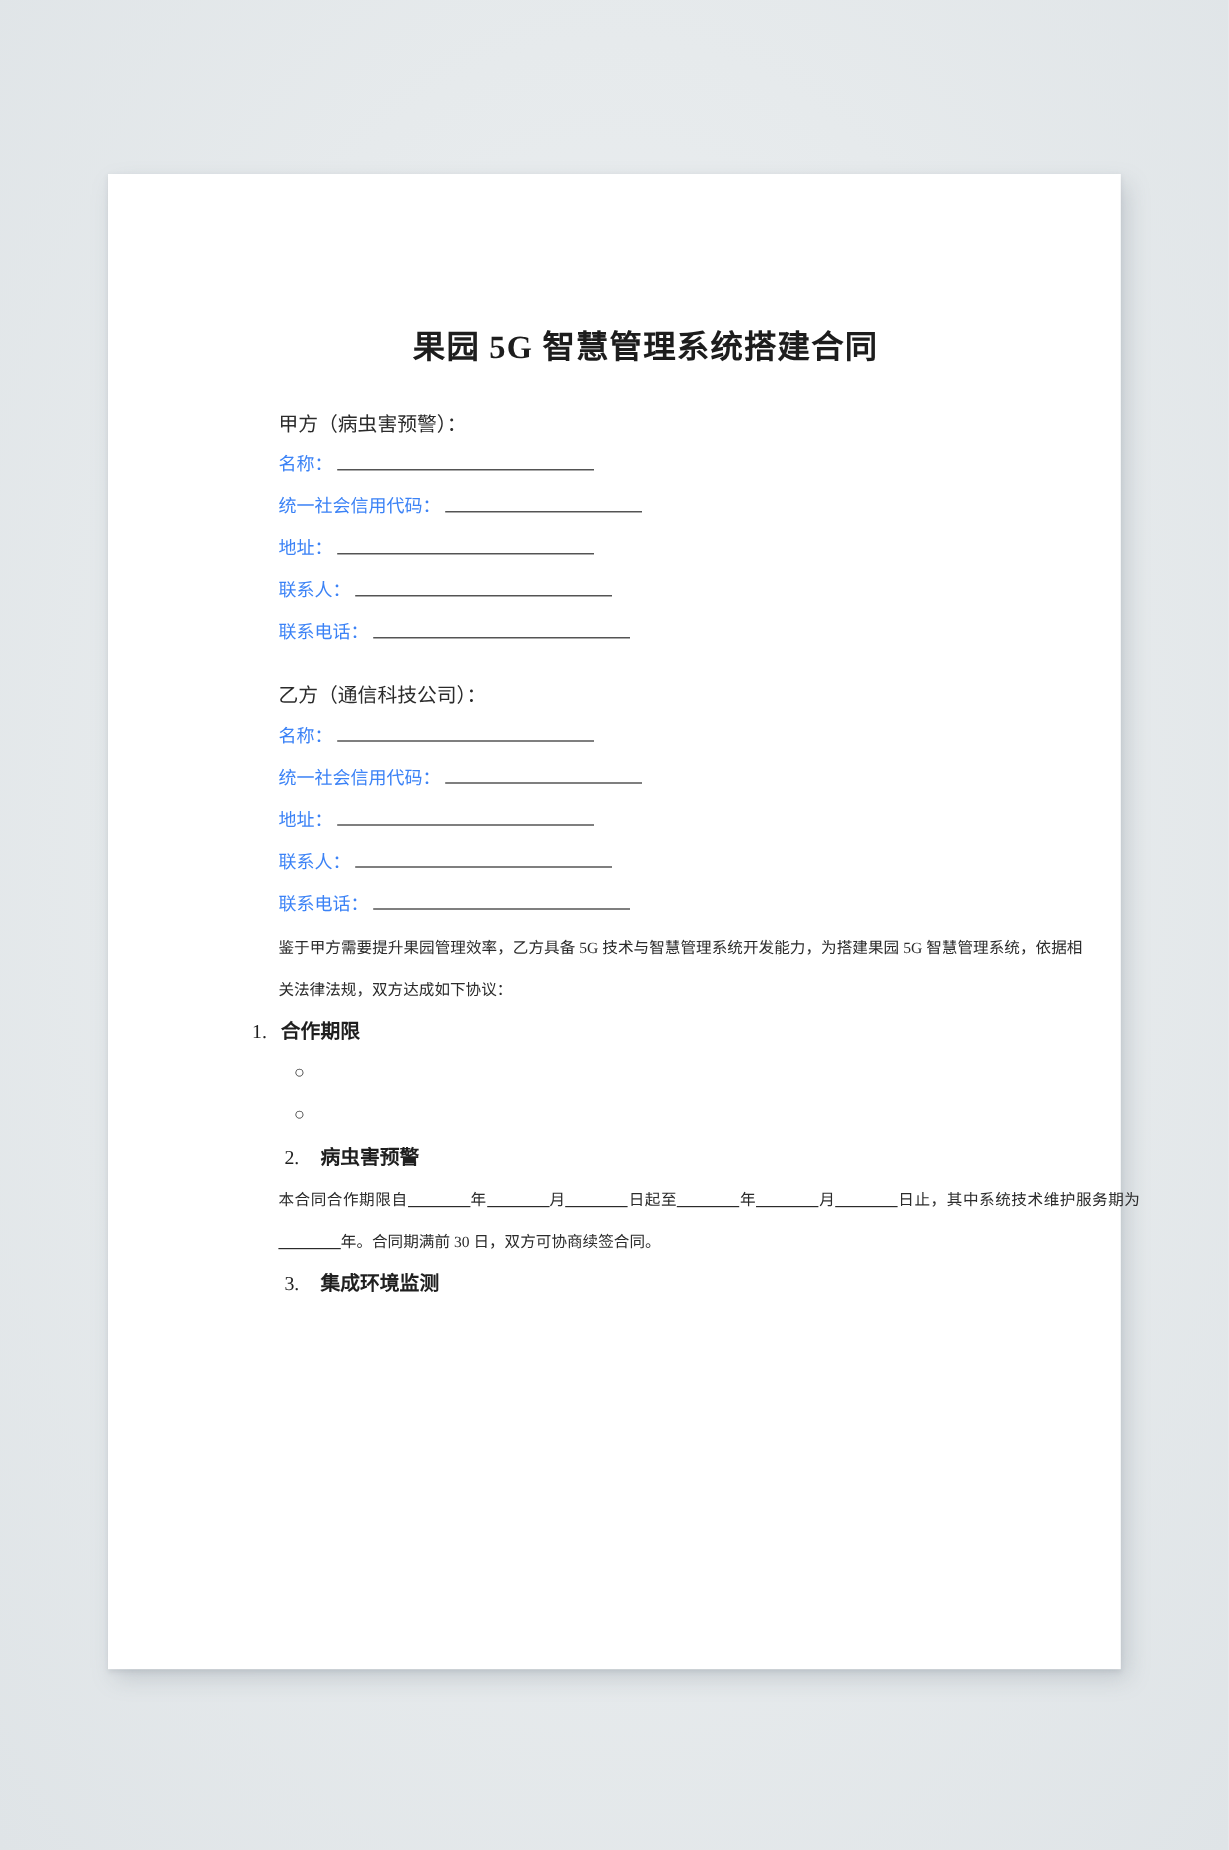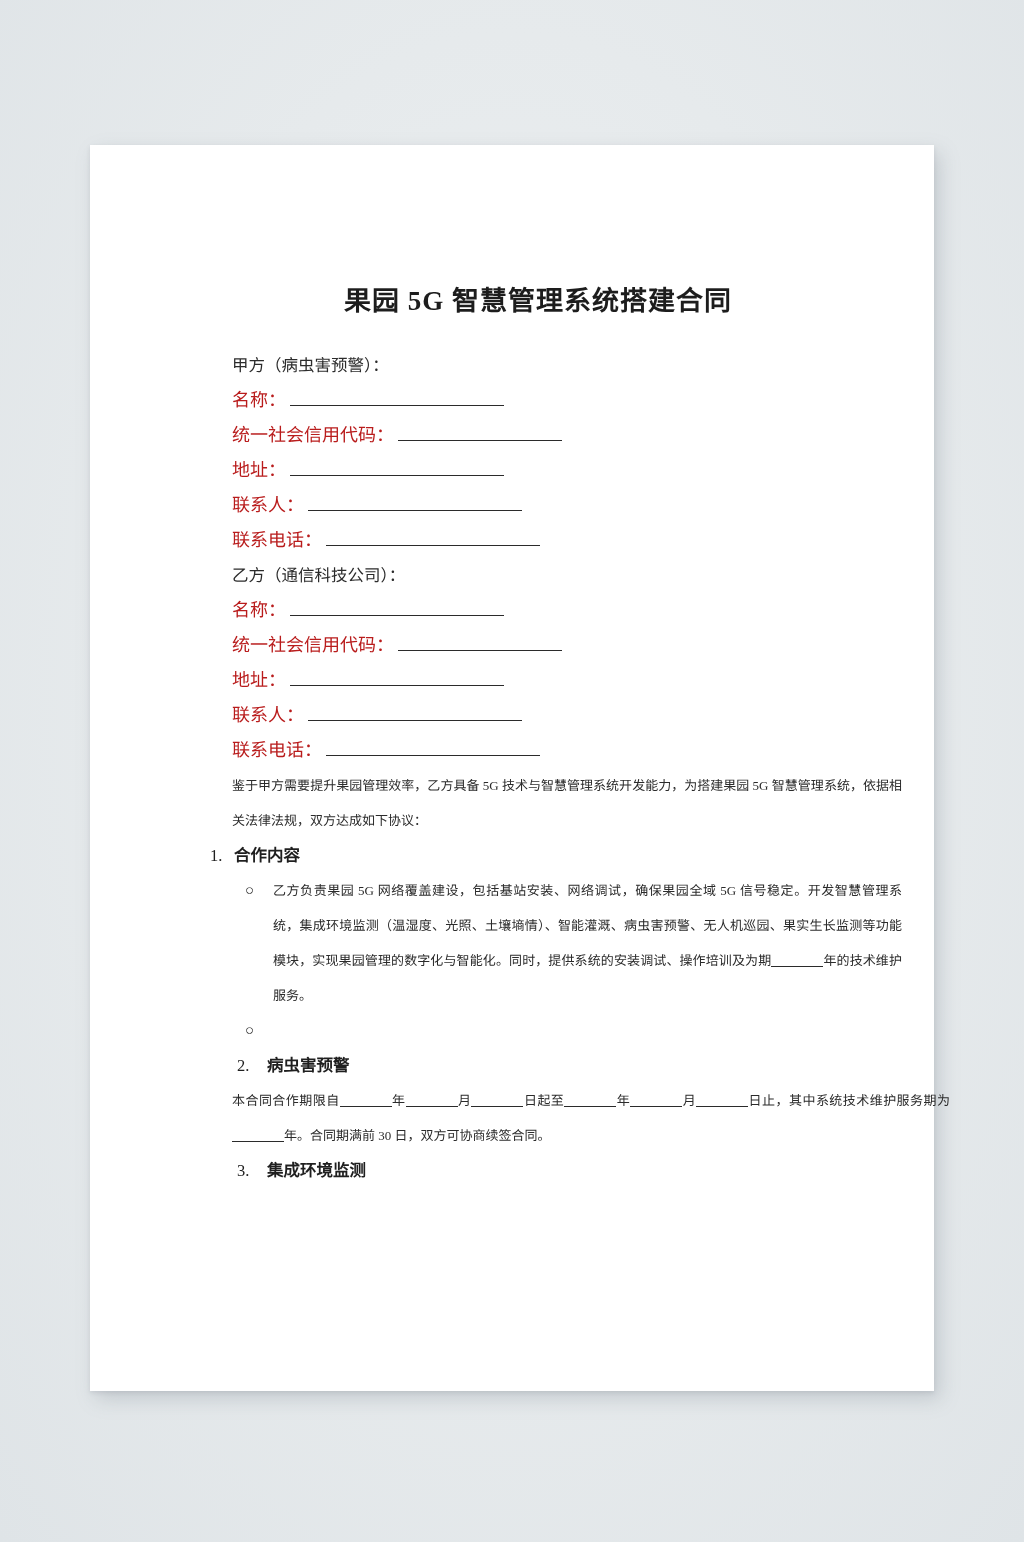--- a/index.html
+++ b/index.html
@@ -35,21 +35,21 @@
     background: #ffffff;
     z-index: 2;
     box-shadow:
        6px 8px 18px rgba(120,130,140,0.28),
        0 2px 4px rgba(120,130,140,0.18);
   }
 
   .page-inner {
     position: absolute;
     left: 0;
-    top: 12px;
+    top: 0;
     width: 896px;
     height: 1246px;
     padding: 0;
   }
 
   
   .doc-title {
     text-align: center;
     font-size: 27px;
     font-weight: 700;
@@ -68,23 +68,23 @@
   }
 
   .line {
     font-size: 16.5px;
     line-height: 35px;
     color: #2b2b2b;
     white-space: nowrap;
   }
 
   .field-line {
-    font-size: 18px;
-    line-height: 35px;
-    color: #b91c1c;
+    font-size: 15px;
+    line-height: 35px;
+    color: #3b82f6;
     display: flex;
     align-items: baseline;
   }
   .field-label { flex: 0 0 auto; }
   .blank {
     display: inline-block;
     border-bottom: 1px solid #2b2b2b;
     height: 1em;
     margin-left: 4px;
   }
@@ -188,21 +188,21 @@
         <span class="field-label">联系人：</span>
         <span class="blank w-long"></span>
       </div>
 
       <div class="field-line">
         <span class="field-label">联系电话：</span>
         <span class="blank w-long"></span>
       </div>
     </div>
 
-    <div class="body-block" style="margin-top:0;">
+    <div class="body-block" style="margin-top:16px;">
       <div class="line">乙方（通信科技公司）：</div>
 
       <div class="field-line">
         <span class="field-label">名称：</span>
         <span class="blank w-long"></span>
       </div>
 
       <div class="field-line">
         <span class="field-label">统一社会信用代码：</span>
         <span class="blank w-mid"></span>
@@ -221,28 +221,25 @@
       <div class="field-line">
         <span class="field-label">联系电话：</span>
         <span class="blank w-long"></span>
       </div>
     </div>
 
     <p class="para preamble">鉴于甲方需要提升果园管理效率，乙方具备 5G 技术与智慧管理系统开发能力，为搭建果园 5G 智慧管理系统，依据相关法律法规，双方达成如下协议：</p>
 
     <div class="num-heading lvl1">
       <span class="num">1.</span>
-      <span>合作内容</span>
+      <span>合作期限</span>
     </div>
 
     <div class="bullet-item">
       <span class="bullet-mark">○</span>
-      <div class="bullet-body">
-        <p class="para"><span>乙方负责果园 5G 网络覆盖建设，包括基站安装、网络调试，确保果园全域 5G 信号稳定。开发智慧管理系统，集成环境监测（温湿度、光照、土壤墒情）、智能灌溉、病虫害预警、无人机巡园、果实生长监测等功能模块，实现果园管理的数字化与智能化。同时，提供系统的安装调试、操作培训及为期</span><span class="inline-blank"></span><span>年的技术维护服务。</span></p>
-      </div>
     </div>
 
     <div class="bullet-item">
       <span class="bullet-mark">○</span>
     </div>
 
     <div class="num-heading lvl1-b">
       <span class="num">2.</span>
       <span>病虫害预警</span>
     </div>

